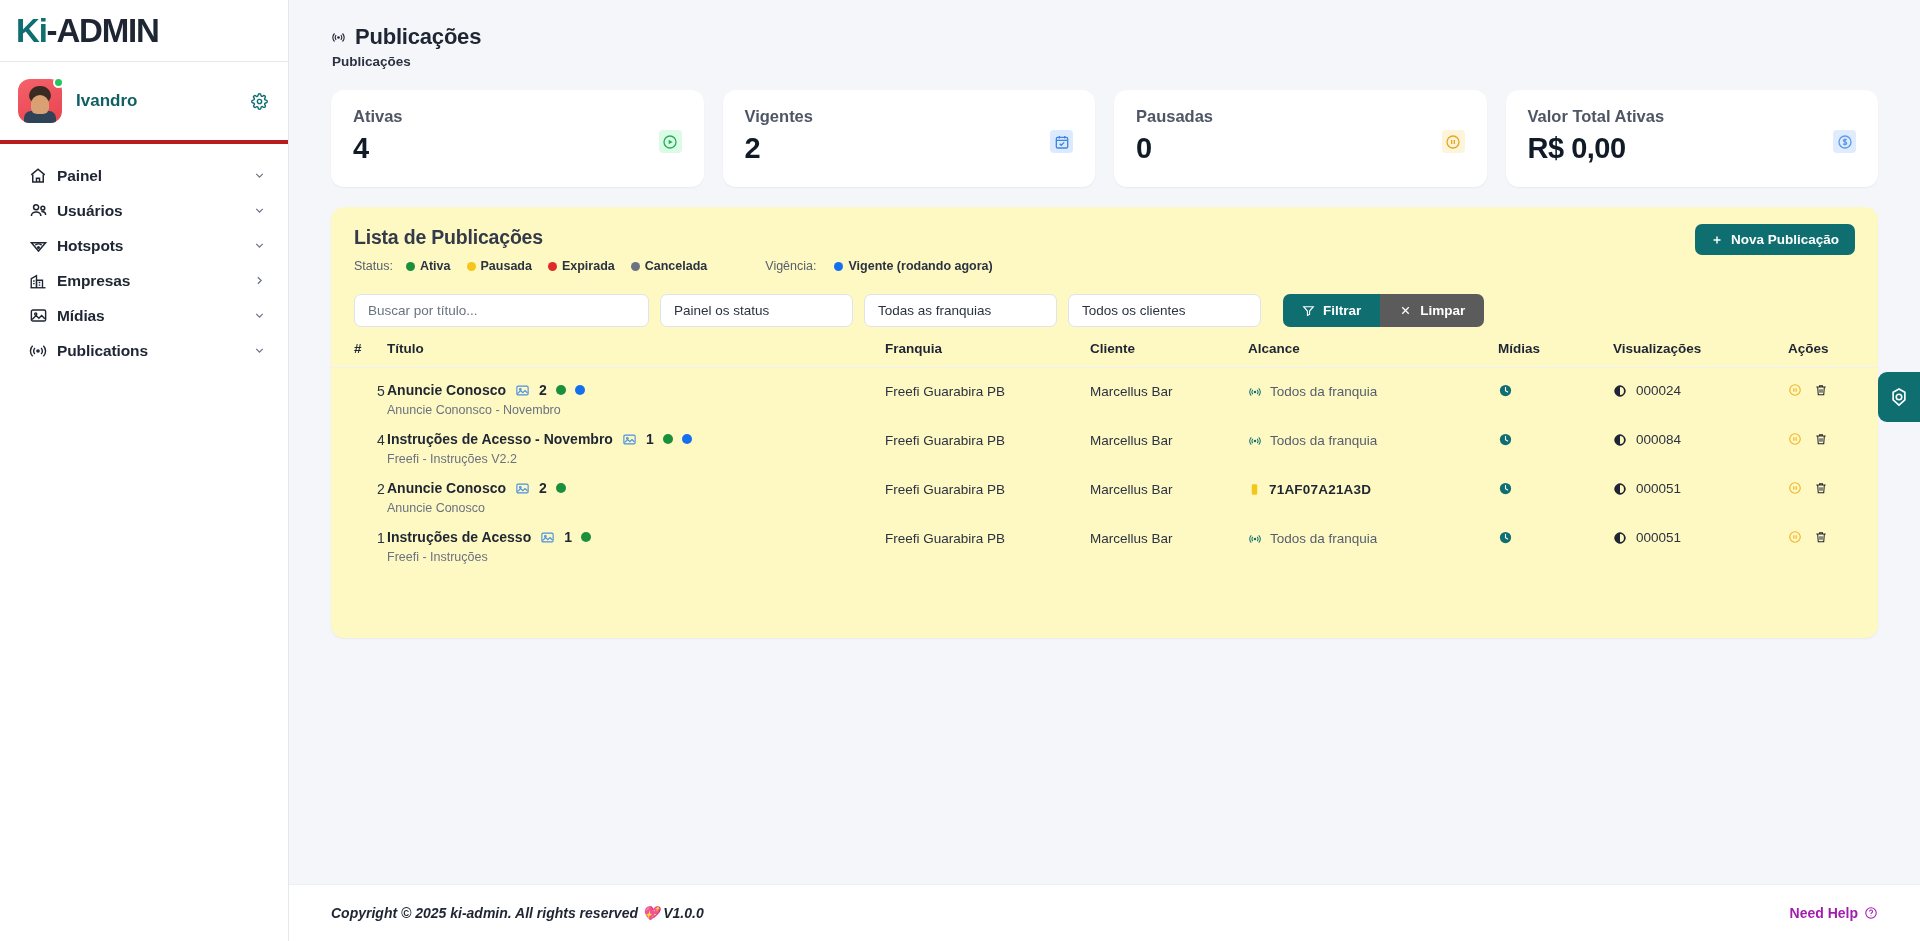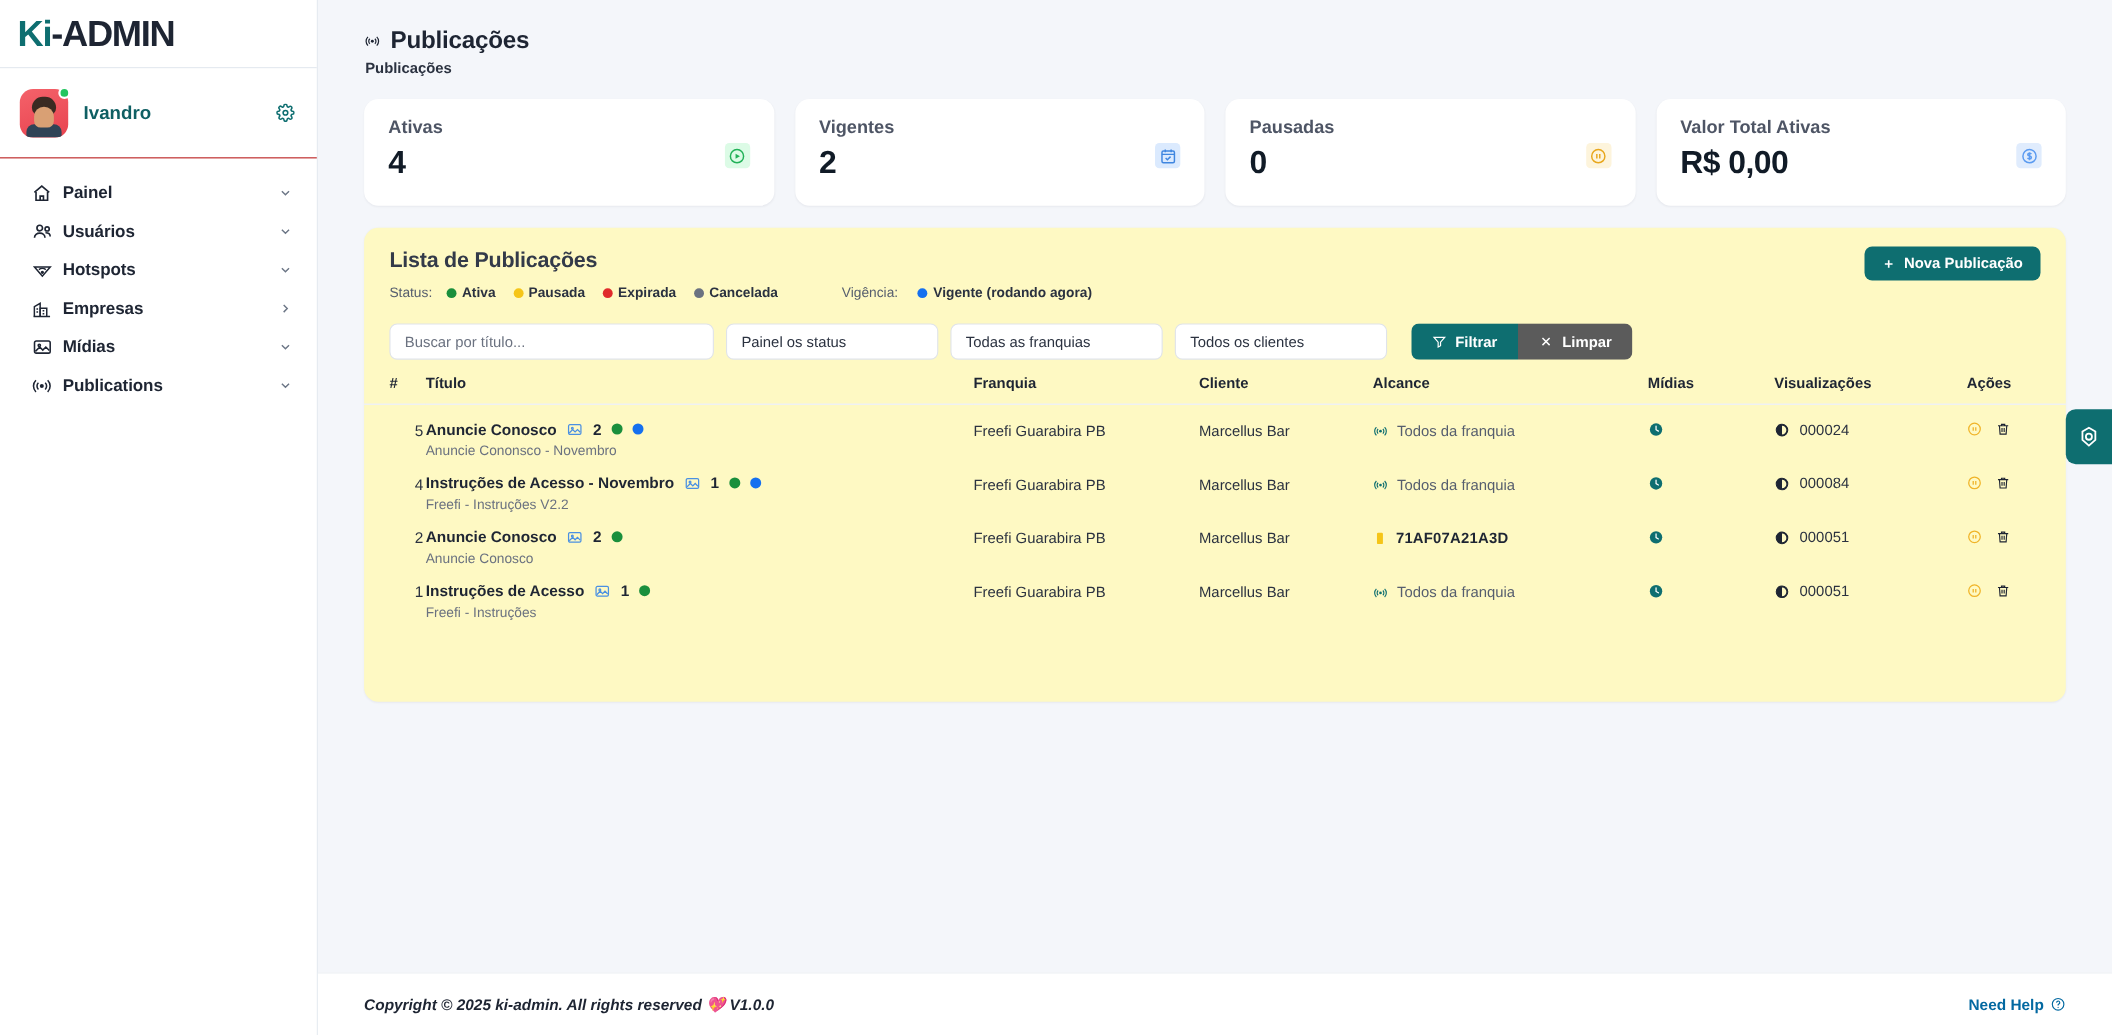--- a/index.html
+++ b/index.html
@@ -25,21 +25,21 @@
   }
   .brand-logo {
     font-size: 33px; font-weight: 700; letter-spacing: -1.2px;
     color: #1e2533; line-height: 1;
     display: flex; align-items: center;
   }
   .brand-ki { color: #0e6e70; }
   .user-row {
     height: 82px; display: flex; align-items: center;
     padding: 0 20px 0 18px; gap: 14px;
-    border-bottom: 1px solid #b91c1c;
+    border-bottom: 4px solid #b91c1c;
   }
   .avatar-wrap { position: relative; width: 44px; height: 44px; }
   .avatar {
     width: 44px; height: 44px; border-radius: 12px;
     background: linear-gradient(160deg,#f4626a 0%,#e8434f 100%);
     position: relative; overflow: hidden;
   }
   .avatar::before {
     content: ""; position: absolute; left: 11px; top: 7px;
     width: 22px; height: 17px; border-radius: 11px 11px 8px 8px;
@@ -222,21 +222,21 @@
   .acts { display: flex; align-items: center; gap: 12px; padding-top: 15px; }
   .act-btn { cursor: pointer; display: flex; }
   .per-wrap { padding-top: 15px; display: flex; }
 
   .footer {
     height: 57px; background: #fff; display: flex; align-items: center;
     justify-content: space-between; padding: 0 42px;
     border-top: 1px solid #eceff4;
   }
   .copy { font-size: 14px; font-weight: 700; color: #1e2533; display: flex; align-items: center; gap: 4px; font-style: italic; }
-  .need-help { font-size: 14px; font-weight: 700; color: #0369a1; display: flex; align-items: center; gap: 6px; cursor: pointer; }
+  .need-help { font-size: 14px; font-weight: 700; color: #a21caf; display: flex; align-items: center; gap: 6px; cursor: pointer; }
 
   .fab {
     position: absolute; right: 0; top: 372px;
     width: 42px; height: 50px; background: #0e6e70;
     border-radius: 9px 0 0 9px; color: #fff;
     display: flex; align-items: center; justify-content: center; cursor: pointer;
   }
 </style>
 </head>
 <body>

